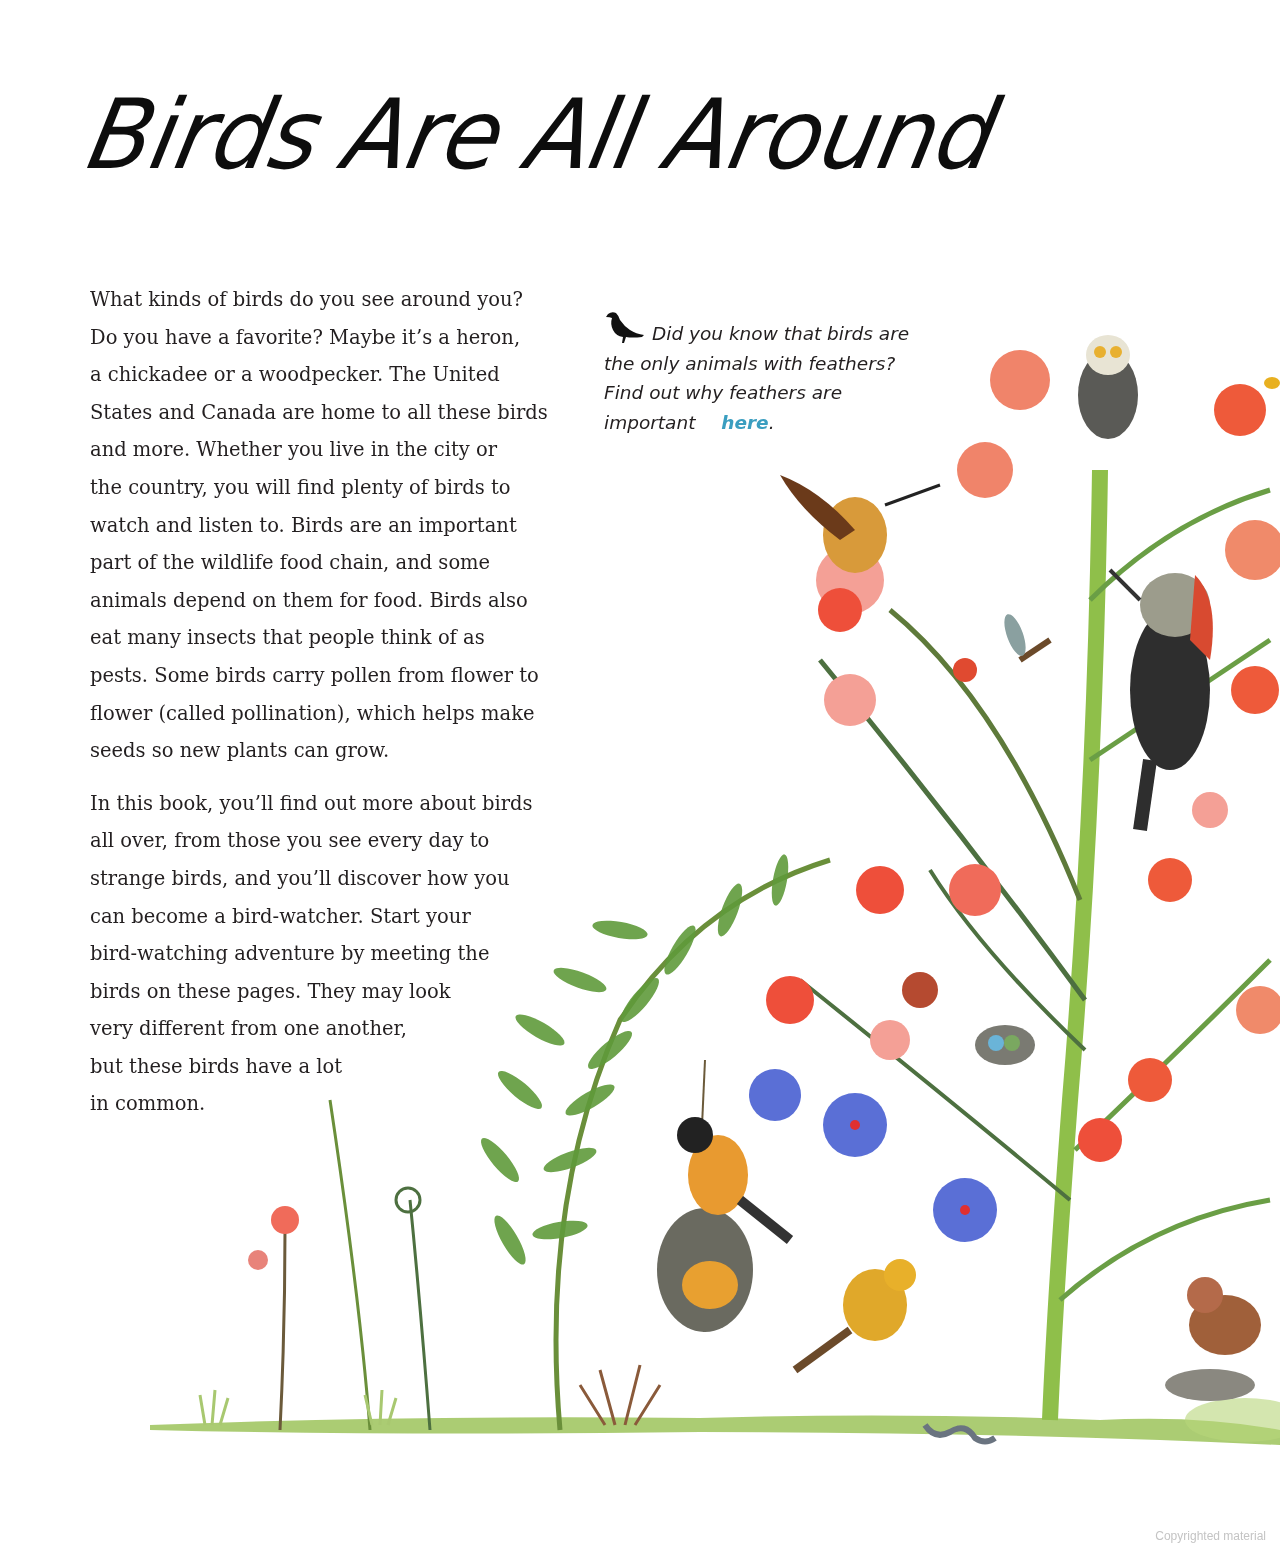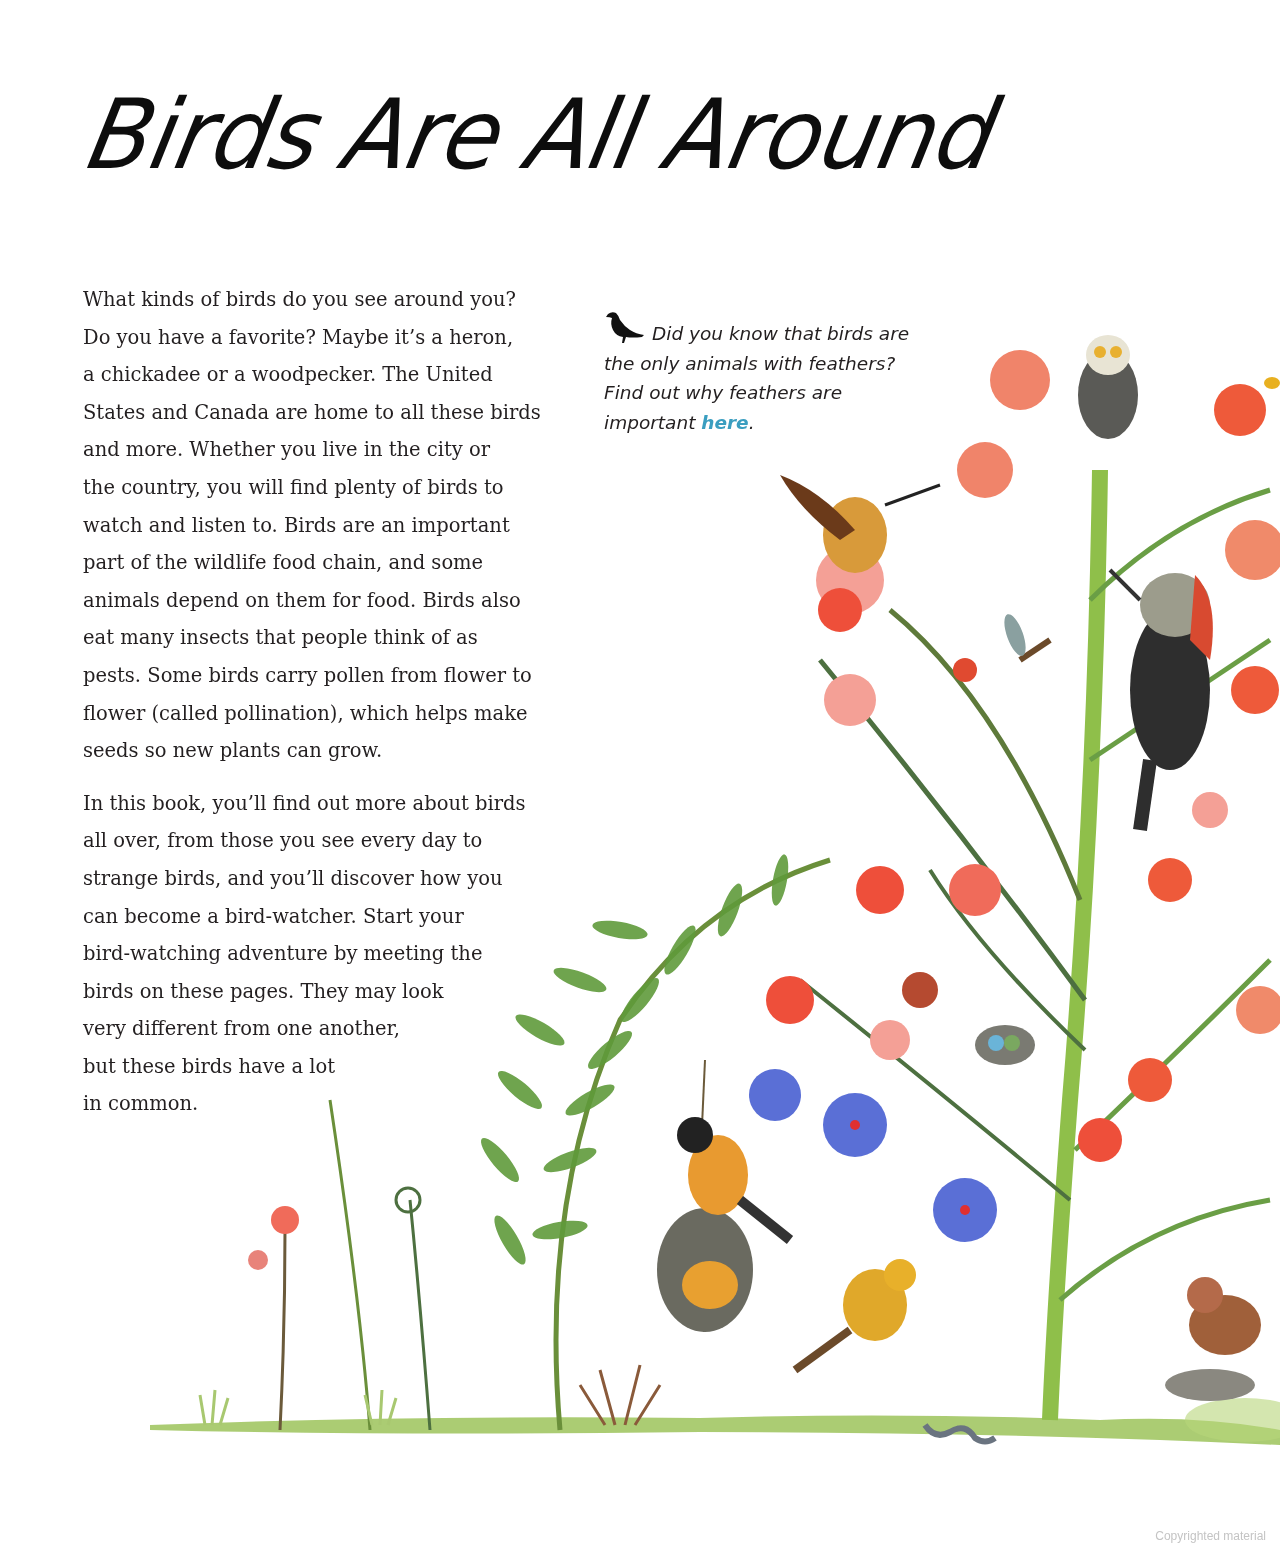--- a/index.html
+++ b/index.html
@@ -4,30 +4,30 @@
 <style>
   html, body { margin: 0; padding: 0; background: #ffffff; }
   body { width: 1280px; height: 1565px; position: relative; overflow: hidden; font-family: "DejaVu Serif", serif; color: #231f20; }
   .title {
     position: absolute; left: 78px; top: 78px; margin: 0;
     font-family: "DejaVu Sans", sans-serif; font-weight: normal; font-style: italic;
     font-size: 92px; line-height: 120px; letter-spacing: -1px; color: #0d0d0d;
     transform: skewX(-12deg) scaleY(1.05); transform-origin: left bottom;
   }
   .body-text {
-    position: absolute; left: 83px; top: 281px; width: 470px;
+    position: absolute; left: 90px; top: 281px; width: 470px;
     font-family: "DejaVu Serif", serif; font-size: 19.5px; line-height: 37.6px; color: #231f20;
   }
   .body-text p { margin: 0 0 15px 0; white-space: pre-line; }
   .callout {
     position: absolute; left: 604px; top: 310px; width: 320px;
     font-family: "DejaVu Sans", sans-serif; font-style: italic; font-size: 18.5px; line-height: 29.5px; color: #231f20;
   }
   .callout .bird-icon { display: inline-block; width: 42px; height: 34px; vertical-align: -4px; margin-right: 6px; }
-  .callout .link { color: #3a9ec0; font-weight: bold; text-decoration: none; }
+  .callout .link { color: #3a9ec0; font-weight: bold; text-decoration: none; margin-left: 20px; }
   .illustration { position: absolute; left: 0; top: 0; width: 1280px; height: 1565px; pointer-events: none; }
   .illustration * { pointer-events: none; }
   .copyright {
     position: absolute; right: 14px; top: 1529px; font-family: "Liberation Sans", sans-serif;
     font-size: 12px; color: #c4c4c4;
   }
 </style>
 </head>
 <body>
 

